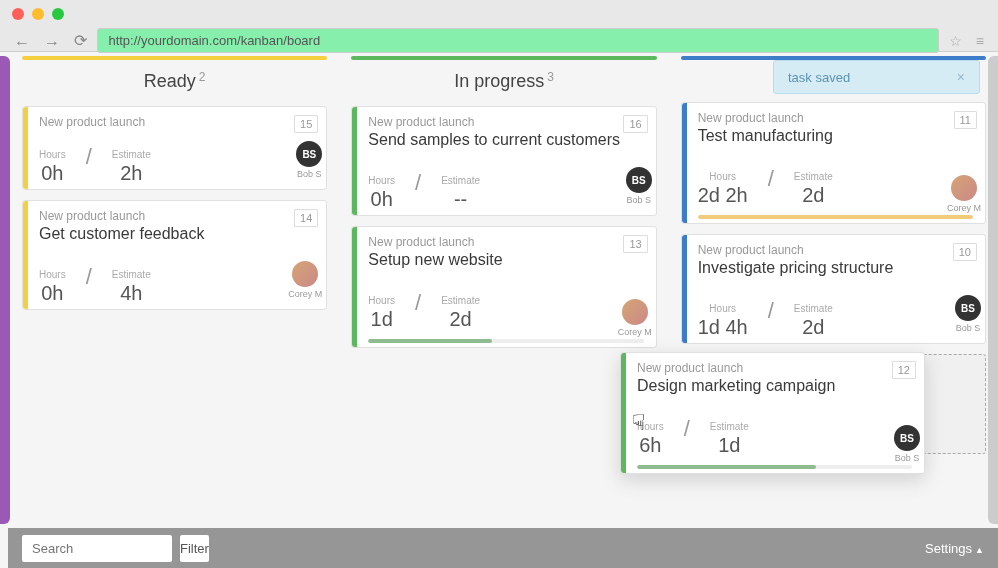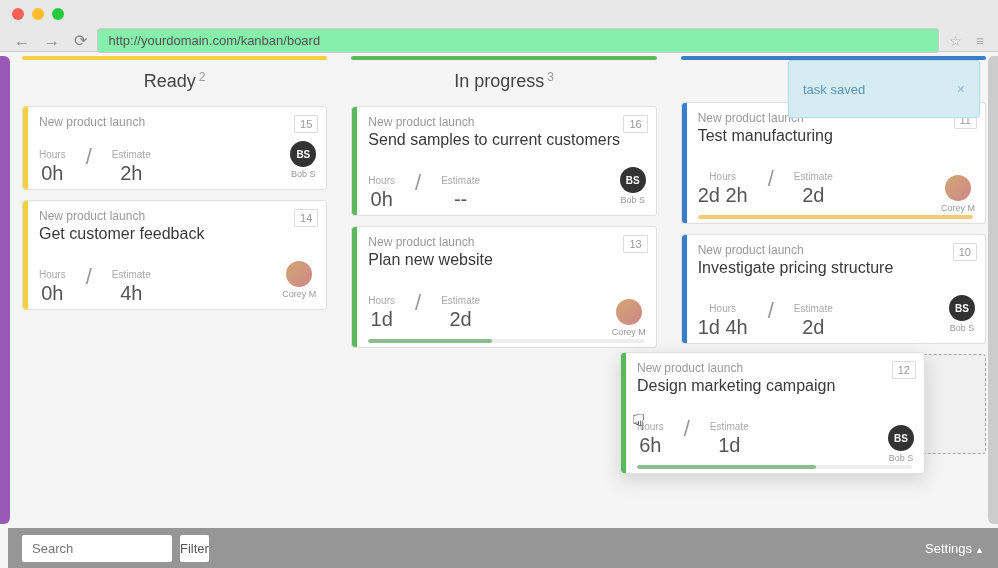--- a/index.html
+++ b/index.html
@@ -26,39 +26,39 @@
 .column { flex: 1; display: flex; flex-direction: column; }
 .col-header { padding: 10px 0 14px; text-align: center; position: relative; }
 .col-title { font-size: 18px; color: #444; font-weight: 400; }
 .col-count { font-size: 12px; color: #999; vertical-align: super; margin-left: 3px; }
 .col-border-top { height: 4px; border-radius: 2px; }
 .yellow-top { background: #f4d03f; }
 .green-top { background: #5cb85c; }
 .blue-top { background: #3d7cc9; }
 
 
-.toast { position: absolute; right: 18px; top: 60px; background: #d6ecf5; border: 1px solid #b8dceb; color: #5b93b0; padding: 20px 14px; border-radius: 3px; font-size: 13px; display: flex; justify-content: space-between; align-items: center; width: 192px; z-index: 50; }
+.toast { position: absolute; right: 18px; top: 60px; background: #d6ecf5; border: 1px solid #b8dceb; color: #5b93b0; padding: 8px 14px; border-radius: 3px; font-size: 13px; display: flex; justify-content: space-between; align-items: center; width: 207px; z-index: 50; }
 .toast-close { color: #96b9c9; font-size: 14px; cursor: pointer; }
 
 
 .card { background: #fff; border: 1px solid #e0e0e0; border-radius: 3px; margin-bottom: 10px; position: relative; padding: 8px 12px 4px; }
 .card-edge { position: absolute; left: 0; top: 0; bottom: 0; width: 5px; border-radius: 3px 0 0 3px; }
 .edge-y { background: #f4d03f; }
 .edge-g { background: #5cb85c; }
 .edge-b { background: #3d7cc9; }
 .card-inner { margin-left: 4px; }
 .project-label { font-size: 12px; color: #999; }
 .card-title { font-size: 16px; color: #3a3a3a; margin: 2px 0 6px; }
 .card-num { position: absolute; right: 8px; top: 8px; border: 1px solid #ddd; border-radius: 1px; padding: 2px 5px; font-size: 11px; color: #999; }
 .metrics { display: flex; align-items: center; gap: 20px; }
 .metric { text-align: center; }
 .metric-label { font-size: 10px; color: #aaa; margin-bottom: 2px; margin-top: 20px; }
 .metric-val { font-size: 20px; color: #555; }
 .metric-sep { font-size: 22px; color: #999; }
-.assignee { position: absolute; right: 10px; bottom: 10px; text-align: center; }
+.assignee { position: absolute; right: 4px; bottom: 10px; text-align: center; }
 .avatar { width: 26px; height: 26px; border-radius: 50%; background: #333; color: #fff; font-size: 10px; display: flex; align-items: center; justify-content: center; margin: 0 auto 2px; font-weight: bold; }
 .avatar-img { background: linear-gradient(135deg,#d4a574,#c88); }
 .assignee-name { font-size: 9px; color: #999; }
 .progress { height: 4px; background: #eee; border-radius: 2px; margin-top: 8px; overflow: hidden; }
 .progress-bar { height: 100%; border-radius: 2px; }
 .pb-green { background: #8fbc8f; }
 .pb-orange-full { background: #f0cc7a; width: 100%; }
 
 
 .drop-zone { border: 1px dashed #aaa; background: #f0f0f0; border-radius: 3px; height: 100px; margin-bottom: 10px; }
@@ -183,21 +183,21 @@
             <div class="assignee-name">Bob S</div>
           </div>
         </div>
       </div>
 
       <div class="card">
         <div class="card-edge edge-g"></div>
         <div class="card-num">13</div>
         <div class="card-inner">
           <div class="project-label">New product launch</div>
-          <div class="card-title">Plan new website</div>
+          <div class="card-title">Setup new website</div>
           <div class="metrics">
             <div class="metric">
                 <div class="metric-label">Hours</div>
                 <div class="metric-val">1d</div>
               </div>
             <div class="metric-sep">/</div>
             <div class="metric">
                 <div class="metric-label">Estimate</div>
                 <div class="metric-val">2d</div>
               </div>

